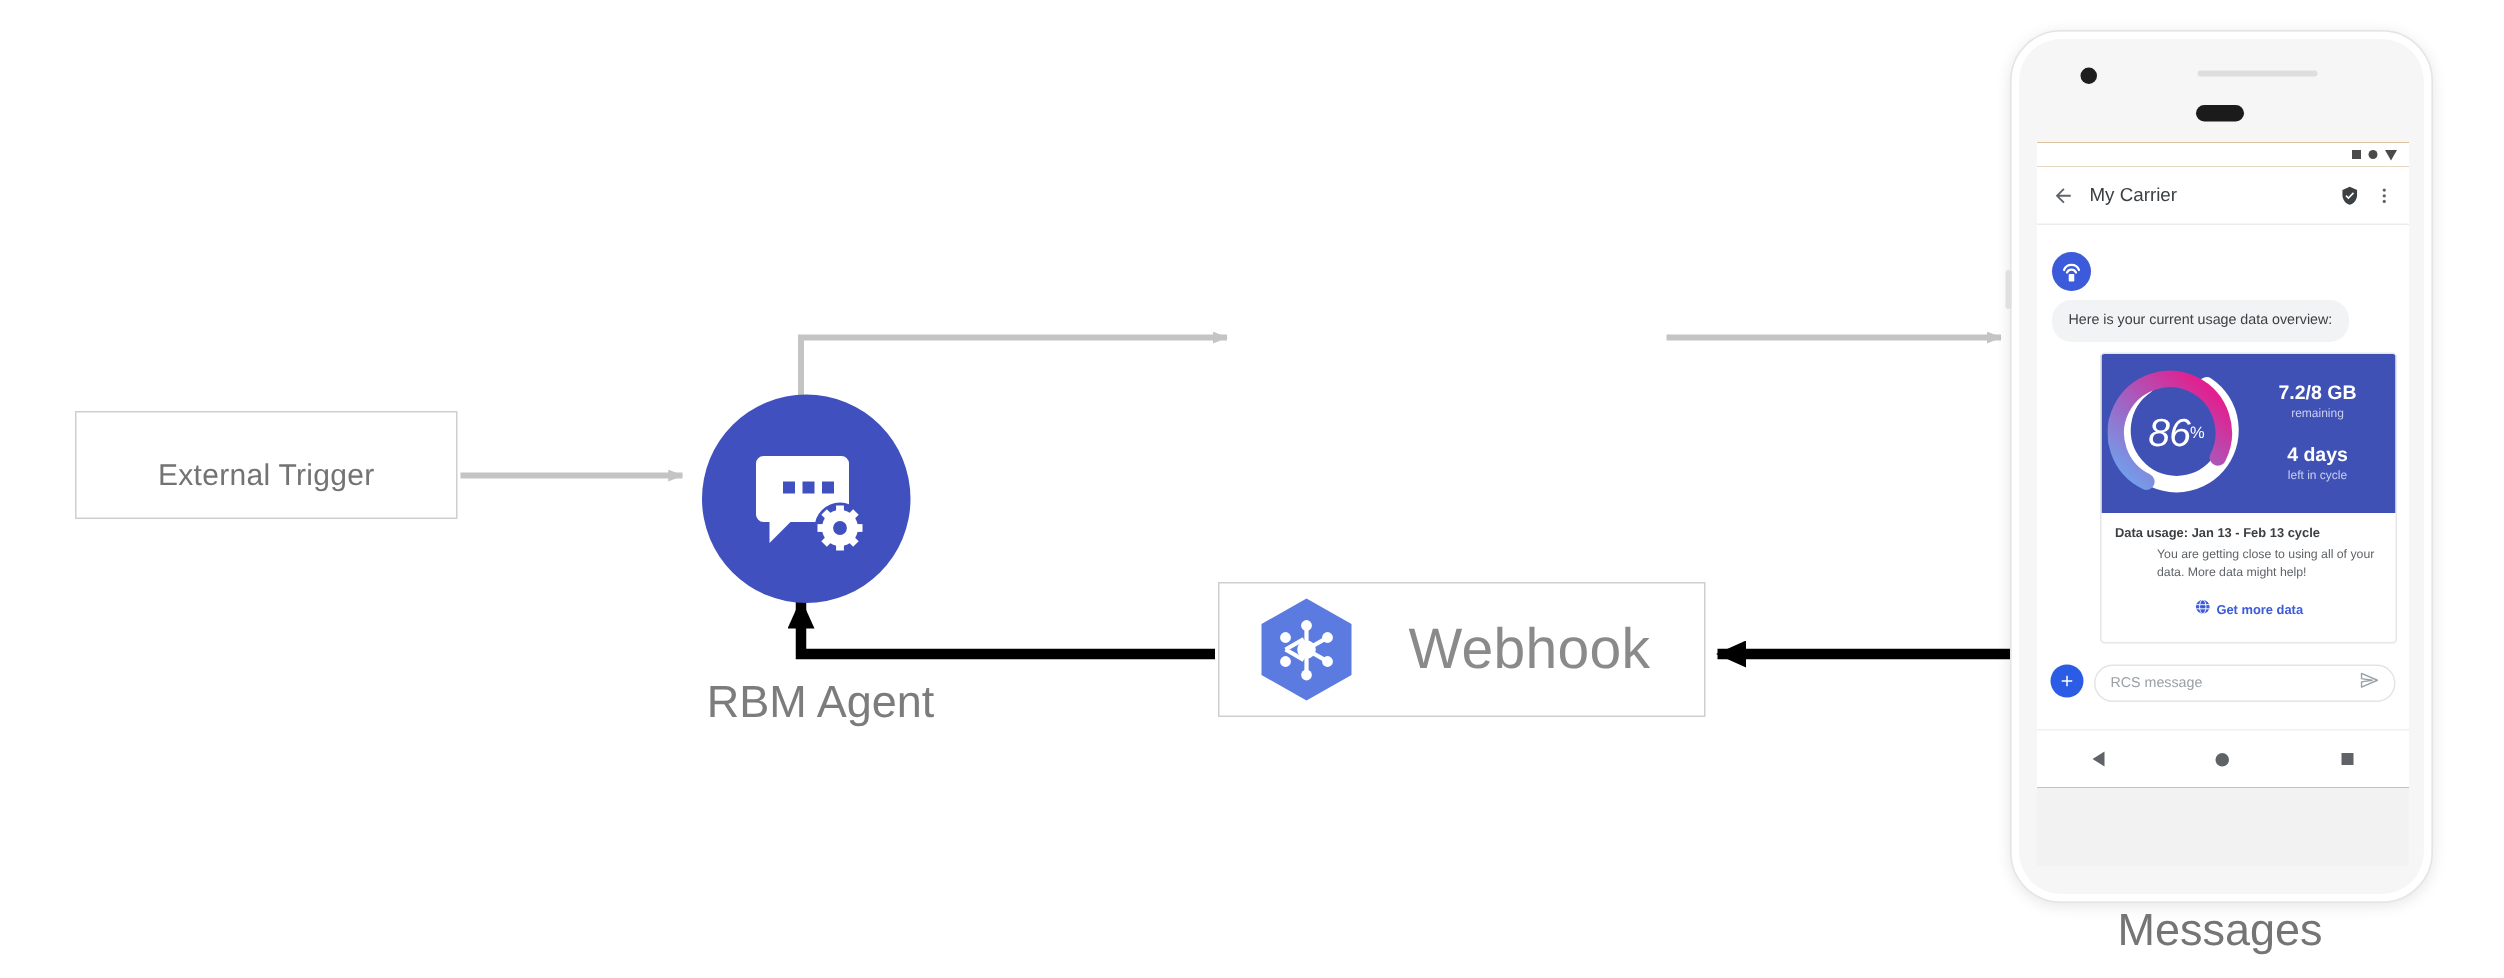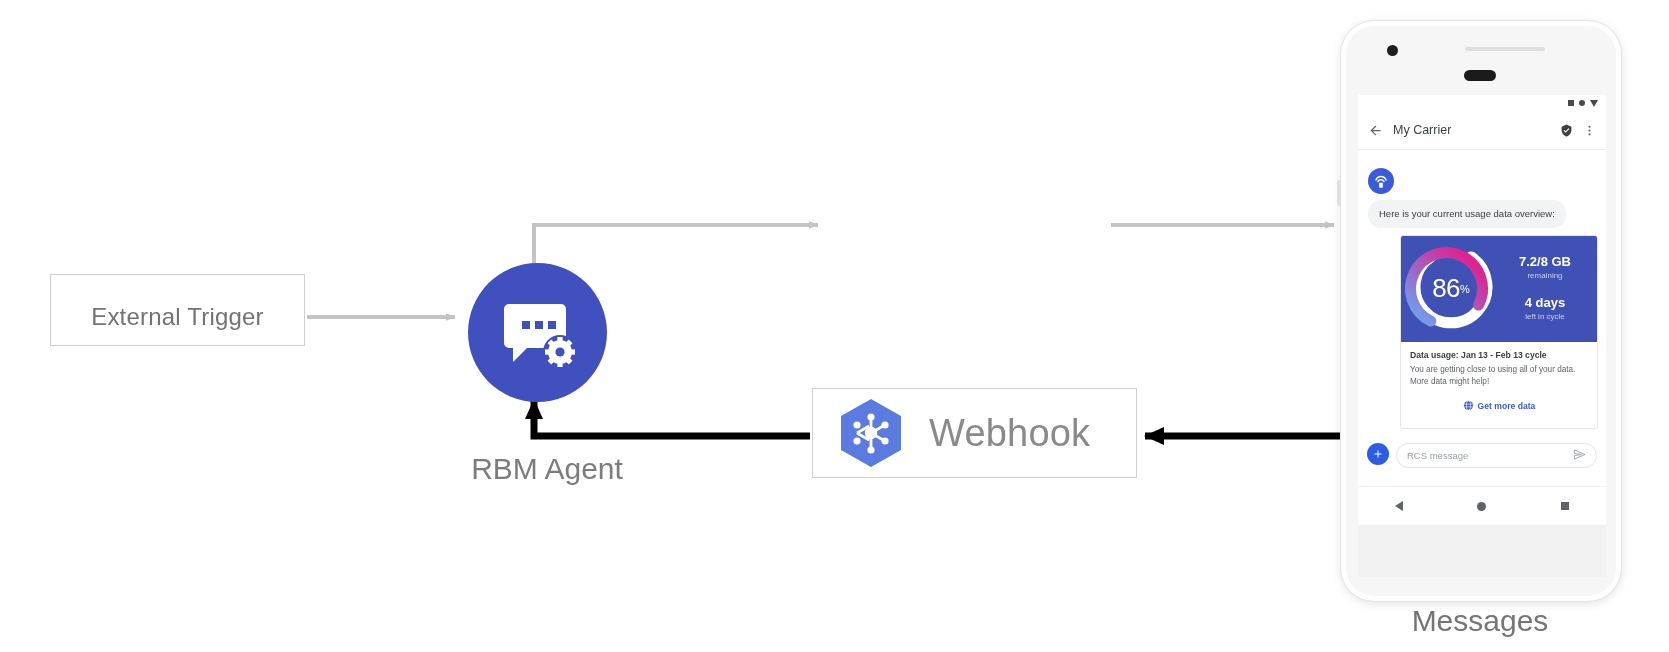--- a/index.html
+++ b/index.html
@@ -22,29 +22,29 @@
   }
   .flow-label{
     color:#6e6e6e;
     font-weight:300;
     letter-spacing:.2px;
     white-space:nowrap;
   }
 
   
   #external-trigger{left:50px;top:274px;width:255px;height:72px;justify-content:center;}
-  #external-trigger .flow-label{font-size:24px;color:#737373;margin-top:14px;}
+  #external-trigger .flow-label{font-size:20px;color:#737373;margin-top:14px;}
 
   
   #rbm-api-box{left:833px;top:180px;width:276px;height:90px;padding-left:18px;}
   #rbm-api-box .flow-label{font-size:32px;color:#6b6b6b;margin-left:18px;}
 
   
   #webhook-box{left:812px;top:388px;width:325px;height:90px;padding-left:20px;}
-  #webhook-box .flow-label{font-size:38px;color:#8a8a8a;margin-left:20px;}
+  #webhook-box .flow-label{font-size:38px;color:#8a8a8a;margin-left:30px;}
 
   
   #rbm-agent-node{
     position:absolute;left:468px;top:263px;width:139px;height:139px;
     border-radius:50%;background:#4150bf;
   }
   #rbm-agent-label{
     position:absolute;left:447px;top:452px;width:200px;text-align:center;
     font-size:30px;color:#7c7c7c;font-weight:300;white-space:nowrap;
   }
@@ -106,30 +106,30 @@
     border:1px solid #e6e6e6;border-radius:3px;overflow:hidden;background:#fff;
   }
   #card-hero{
     background:#3f51b5;height:106px;display:flex;align-items:center;padding:0 6px 0 4px;position:relative;
   }
   #gauge-wrap{position:relative;width:92px;height:92px;flex:0 0 92px;}
   #gauge-center{
     position:absolute;left:0;top:0;width:92px;height:92px;
     display:flex;align-items:center;justify-content:center;
   }
-  #gauge-pct{font-size:26px;color:#ffffff;font-weight:300;letter-spacing:-.5px;}
+  #gauge-pct{font-size:26px;color:#ffffff;font-weight:300;letter-spacing:-.5px;font-style:italic;}
   #gauge-pct-sym{font-size:11px;color:#ffffff;font-weight:300;vertical-align:baseline;}
   #hero-stats{flex:1;text-align:center;color:#fff;padding-left:2px;}
   .stat-main{font-size:13px;font-weight:bold;line-height:1.15;}
   .stat-sub{font-size:8px;color:#c9d0ee;line-height:1.5;}
   .stat-gap{height:14px;}
 
   #card-body{padding:8px 9px 4px 9px;}
   #card-title{font-size:8.6px;font-weight:bold;color:#3c4043;margin-bottom:4px;}
-  #card-desc{font-size:8.2px;color:#5f6368;line-height:1.45;}
+  #card-desc{font-size:8.2px;color:#5f6368;line-height:1.45;margin-left:28px;}
   #card-action{
     display:flex;align-items:center;justify-content:center;gap:4px;
     padding:9px 0 9px 0;
   }
   #card-action-text{font-size:8.6px;color:#3b5bdb;font-weight:bold;}
 
   
   #composer{
     position:absolute;left:0;bottom:38px;width:248px;height:44px;
     display:flex;align-items:flex-start;gap:7px;padding:0 9px;box-sizing:border-box;background:#fff;

